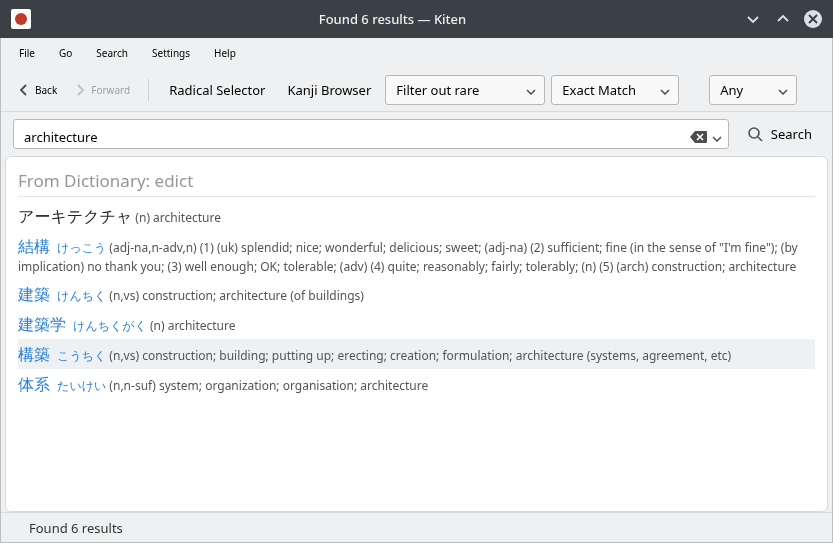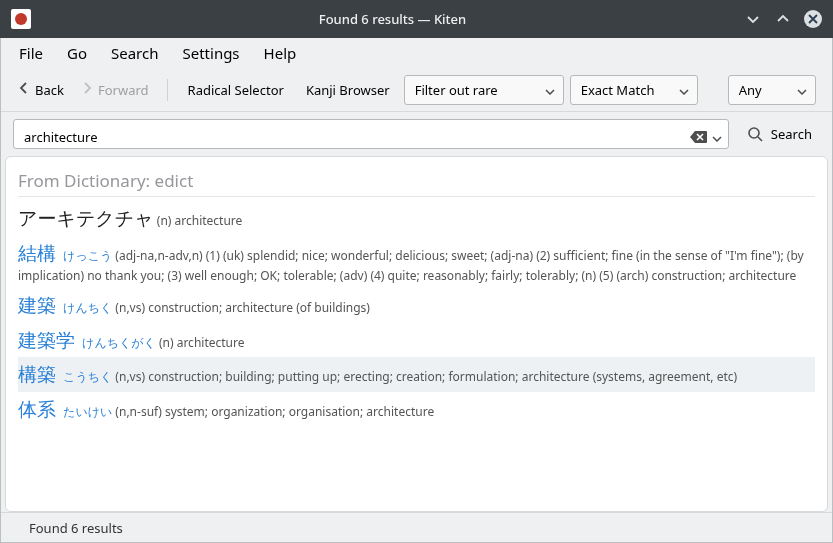--- a/index.html
+++ b/index.html
@@ -11,24 +11,24 @@
 .titlebar .title { flex: 1; text-align: center; font-size: 13px; font-weight: 500; }
 .titlebar .win-controls { display: flex; gap: 12px; align-items: center; }
 .titlebar .win-controls span { width: 18px; height: 18px; display: flex; align-items: center; justify-content: center; cursor: pointer; }
 .titlebar .close { background: #dde0e3; border-radius: 50%; width: 22px; height: 22px; color: #2c3e50; }
 .titlebar svg { stroke: #dde0e3; }
 .titlebar .close svg { stroke: #2c3e50; }
 
 .window-body { background: #eff0f1; border: 1px solid #bcbfc2; border-top: none; height: 505px; display: flex; flex-direction: column; }
 
 .menubar { height: 30px; display: flex; align-items: center; padding: 0 8px; gap: 4px; }
-.menubar span { padding: 4px 10px; cursor: pointer; font-size: 15px; }
+.menubar span { padding: 4px 10px; cursor: pointer; font-size: 10px; }
 
 .toolbar { height: 44px; display: flex; align-items: center; padding: 0 12px; gap: 6px; border-bottom: 1px solid #d8d9da; }
-.nav-btn { display: flex; gap: 6px; padding: 4px 6px; cursor: pointer; font-size: 13px; }
+.nav-btn { display: flex; align-items: center; gap: 6px; padding: 4px 6px; cursor: pointer; font-size: 10px; }
 .nav-btn.disabled { color: #a0a0a0; }
 .nav-btn svg { stroke: #4d4d4d; }
 .nav-btn.disabled svg { stroke: #c0c0c0; }
 .tb-sep { width: 1px; height: 22px; background: #cfd1d3; margin: 0 6px; }
 .tb-link { padding: 6px 8px; cursor: pointer; font-size: 13px; }
 
 .select { background: #f9f9f9; border: 1px solid #b6b8ba; border-radius: 3px; height: 30px; display: flex; align-items: center; padding: 0 8px 0 10px; font-size: 13px; cursor: pointer; }
 .select .caret { margin-left: auto; }
 .sel1 { width: 160px; }
 .sel2 { width: 128px; }
@@ -38,21 +38,21 @@
 .search-field { flex: 1; background: #fff; border: 1px solid #b6b8ba; border-radius: 3px; height: 30px; display: flex; align-items: center; padding: 6px 6px 0 10px; }
 .search-field input { border: none; outline: none; flex: 1; font-size: 13px; font-family: inherit; background: transparent; }
 .search-field .clear-icon { width: 16px; height: 14px; margin-right: 6px; cursor: pointer; }
 .search-field .caret { cursor: pointer; }
 .search-btn { display: flex; align-items: center; gap: 8px; padding: 4px 8px; cursor: pointer; font-size: 13px; }
 
 .results { flex: 1; background: #fff; margin: 0 4px; border: 1px solid #d8d9da; border-radius: 6px; overflow-y: auto; padding: 6px 12px 12px 12px; }
 .dict-header { color: #95979a; font-size: 17px; padding: 6px 0 4px 0; border-bottom: 1px solid #e4e5e7; margin-bottom: 4px; }
 .entry { padding: 3px 0; font-size: 12px; color: #545454; line-height: 1.5; }
 .entry.highlight { background: #eef1f4; }
-.entry .kanji { color: #2980d6; font-size: 19px; font-weight: 500; }
+.entry .kanji { color: #2980d6; font-size: 16px; font-weight: 500; }
 .entry .kanji.black { color: #222; }
 .entry .reading { color: #2980d6; font-size: 12px; margin-left: 4px; }
 .entry .def { color: #545454; }
 
 .statusbar { height: 30px; display: flex; align-items: center; padding: 0 28px; font-size: 13px; color: #333; background: #eff0f1; border-top: 1px solid #d8d9da; }
 
 .caret-svg { width: 10px; height: 6px; }
 </style>
 </head>
 <body>

